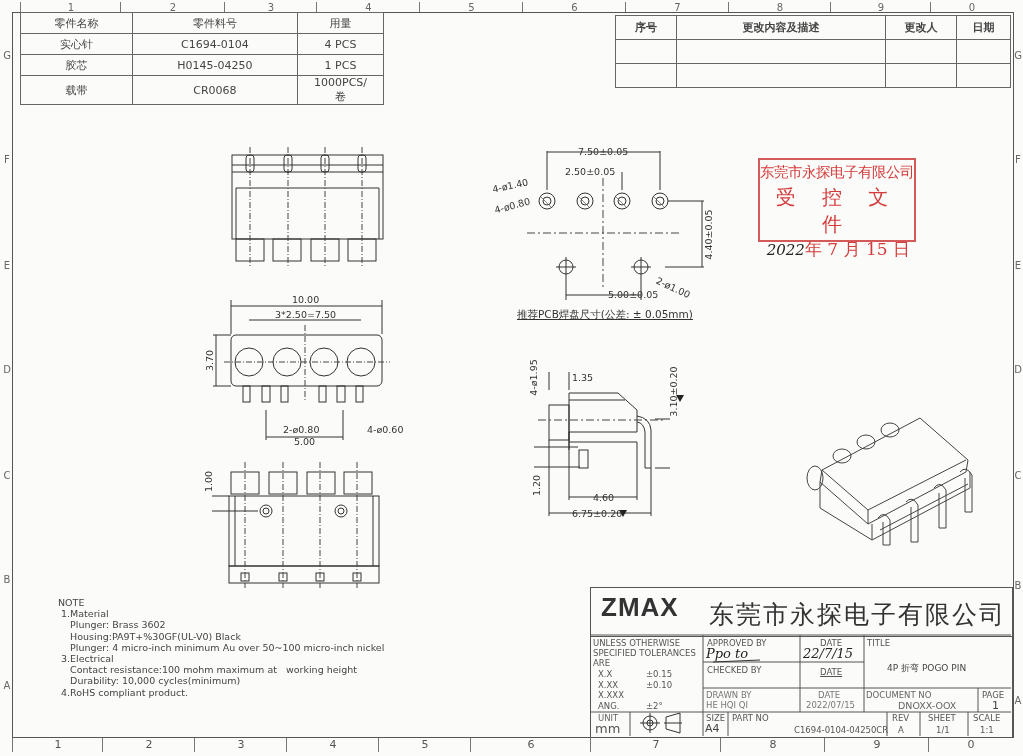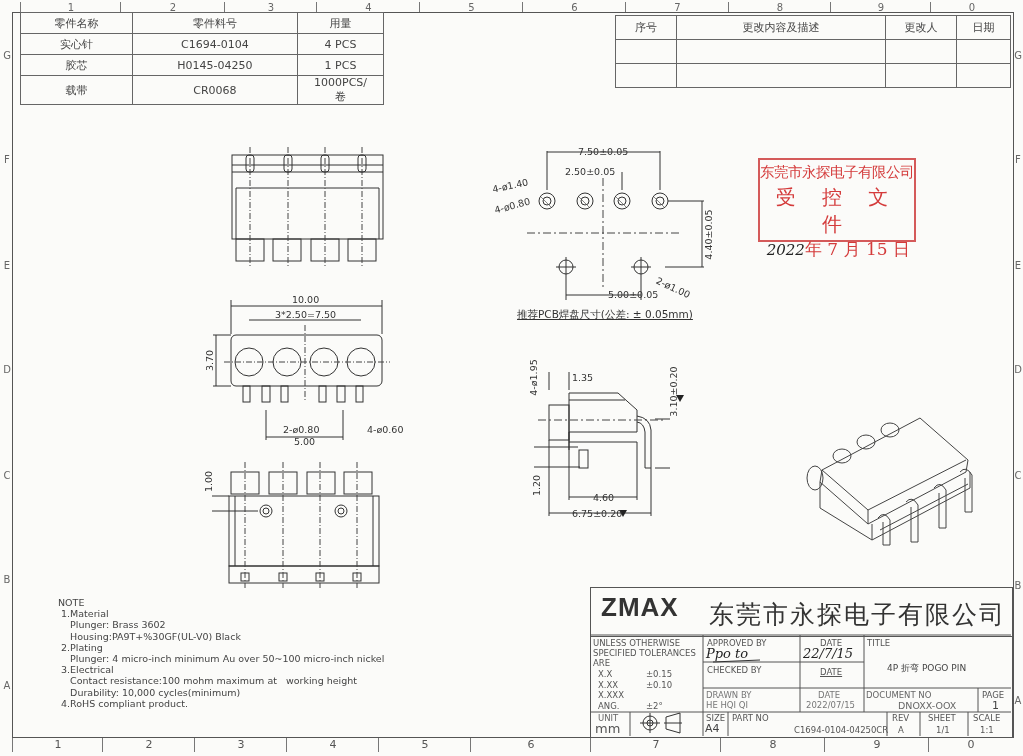--- a/index.html
+++ b/index.html
@@ -5,21 +5,21 @@
   html,body{margin:0;padding:0;}
   body{width:1023px;height:756px;background:#fbfbf9;position:relative;overflow:hidden;font-family:"DejaVu Sans",sans-serif;color:#333;}
   .abs{position:absolute;}
   .frame{position:absolute;left:12px;top:12px;width:1000px;height:724px;border:1px solid #555;}
   .zone-top{position:absolute;top:2px;height:10px;font-size:10px;color:#666;text-align:center;border-left:1px solid #777;}
   .zone-bot{position:absolute;top:738px;height:14px;font-size:11px;color:#555;text-align:center;border-left:1px solid #777;}
   .zone-side{position:absolute;font-size:10px;color:#666;width:10px;text-align:center;}
   table{border-collapse:collapse;}
   .bom{position:absolute;left:20px;top:12px;width:364px;font-size:11px;color:#444;}
   .bom td{border:1px solid #666;height:20px;text-align:center;padding:0 16px;}
-  .rev{position:absolute;left:615px;top:15px;width:396px;font-size:11px;color:#444;}
+  .rev{position:absolute;left:615px;top:15px;width:396px;font-size:11px;color:#444;font-weight:bold;}
   .rev td{border:1px solid #666;height:21px;text-align:center;}
   .notes{position:absolute;left:22px;top:597px;font-size:9.5px;line-height:11.2px;color:#444;}
   .notes div{white-space:pre;margin-left:36px;}
   .tb{position:absolute;left:590px;top:587px;width:421px;height:149px;border:1px solid #555;}
   .tb-head{position:absolute;left:0;top:0;width:421px;height:48px;border-bottom:1px solid #555;}
   .zmax{position:absolute;left:10px;top:4px;font-size:26px;font-weight:bold;color:#333;font-family:"Liberation Sans",sans-serif;letter-spacing:1px;}
   .company{position:absolute;left:118px;top:10px;font-size:25px;color:#333;letter-spacing:2px;}
   .stamp{position:absolute;left:758px;top:158px;width:158px;height:84px;border:2px solid #d45a5a;color:#d43b3b;box-sizing:border-box;}
   .stamp .l1{font-size:14.5px;text-align:center;margin-top:3px;letter-spacing:-0.5px;font-family:"DejaVu Serif",serif;}
   .stamp .l2{font-size:20px;text-align:center;letter-spacing:10px;margin-top:2px;font-family:"DejaVu Serif",serif;}
@@ -338,21 +338,20 @@
   <div class="l1">东莞市永探电子有限公司</div>
   <div class="l2">受 控 文 件</div>
   <div class="l3"><span class="hand" style="color:#222;font-size:15px;">2022</span><span>年 7 月 15 日</span></div>
 </div>
 
 <div class="notes">
   <div>NOTE</div>
   <div> 1.Material</div>
   <div>    Plunger: Brass 3602</div>
   <div>    Housing:PA9T+%30GF(UL-V0) Black</div>
-  <div> 2.Plating</div>
   <div>    Plunger: 4 micro-inch minimum Au over 50~100 micro-inch nickel</div>
   <div> 3.Electrical</div>
   <div>    Contact resistance:100 mohm maximum at   working height</div>
   <div>    Durability: 10,000 cycles(minimum)</div>
   <div> 4.RoHS compliant product.</div>
 </div>
 
 <div class="tb">
   <div class="tb-head">
     <div class="zmax">ZMAX</div>

